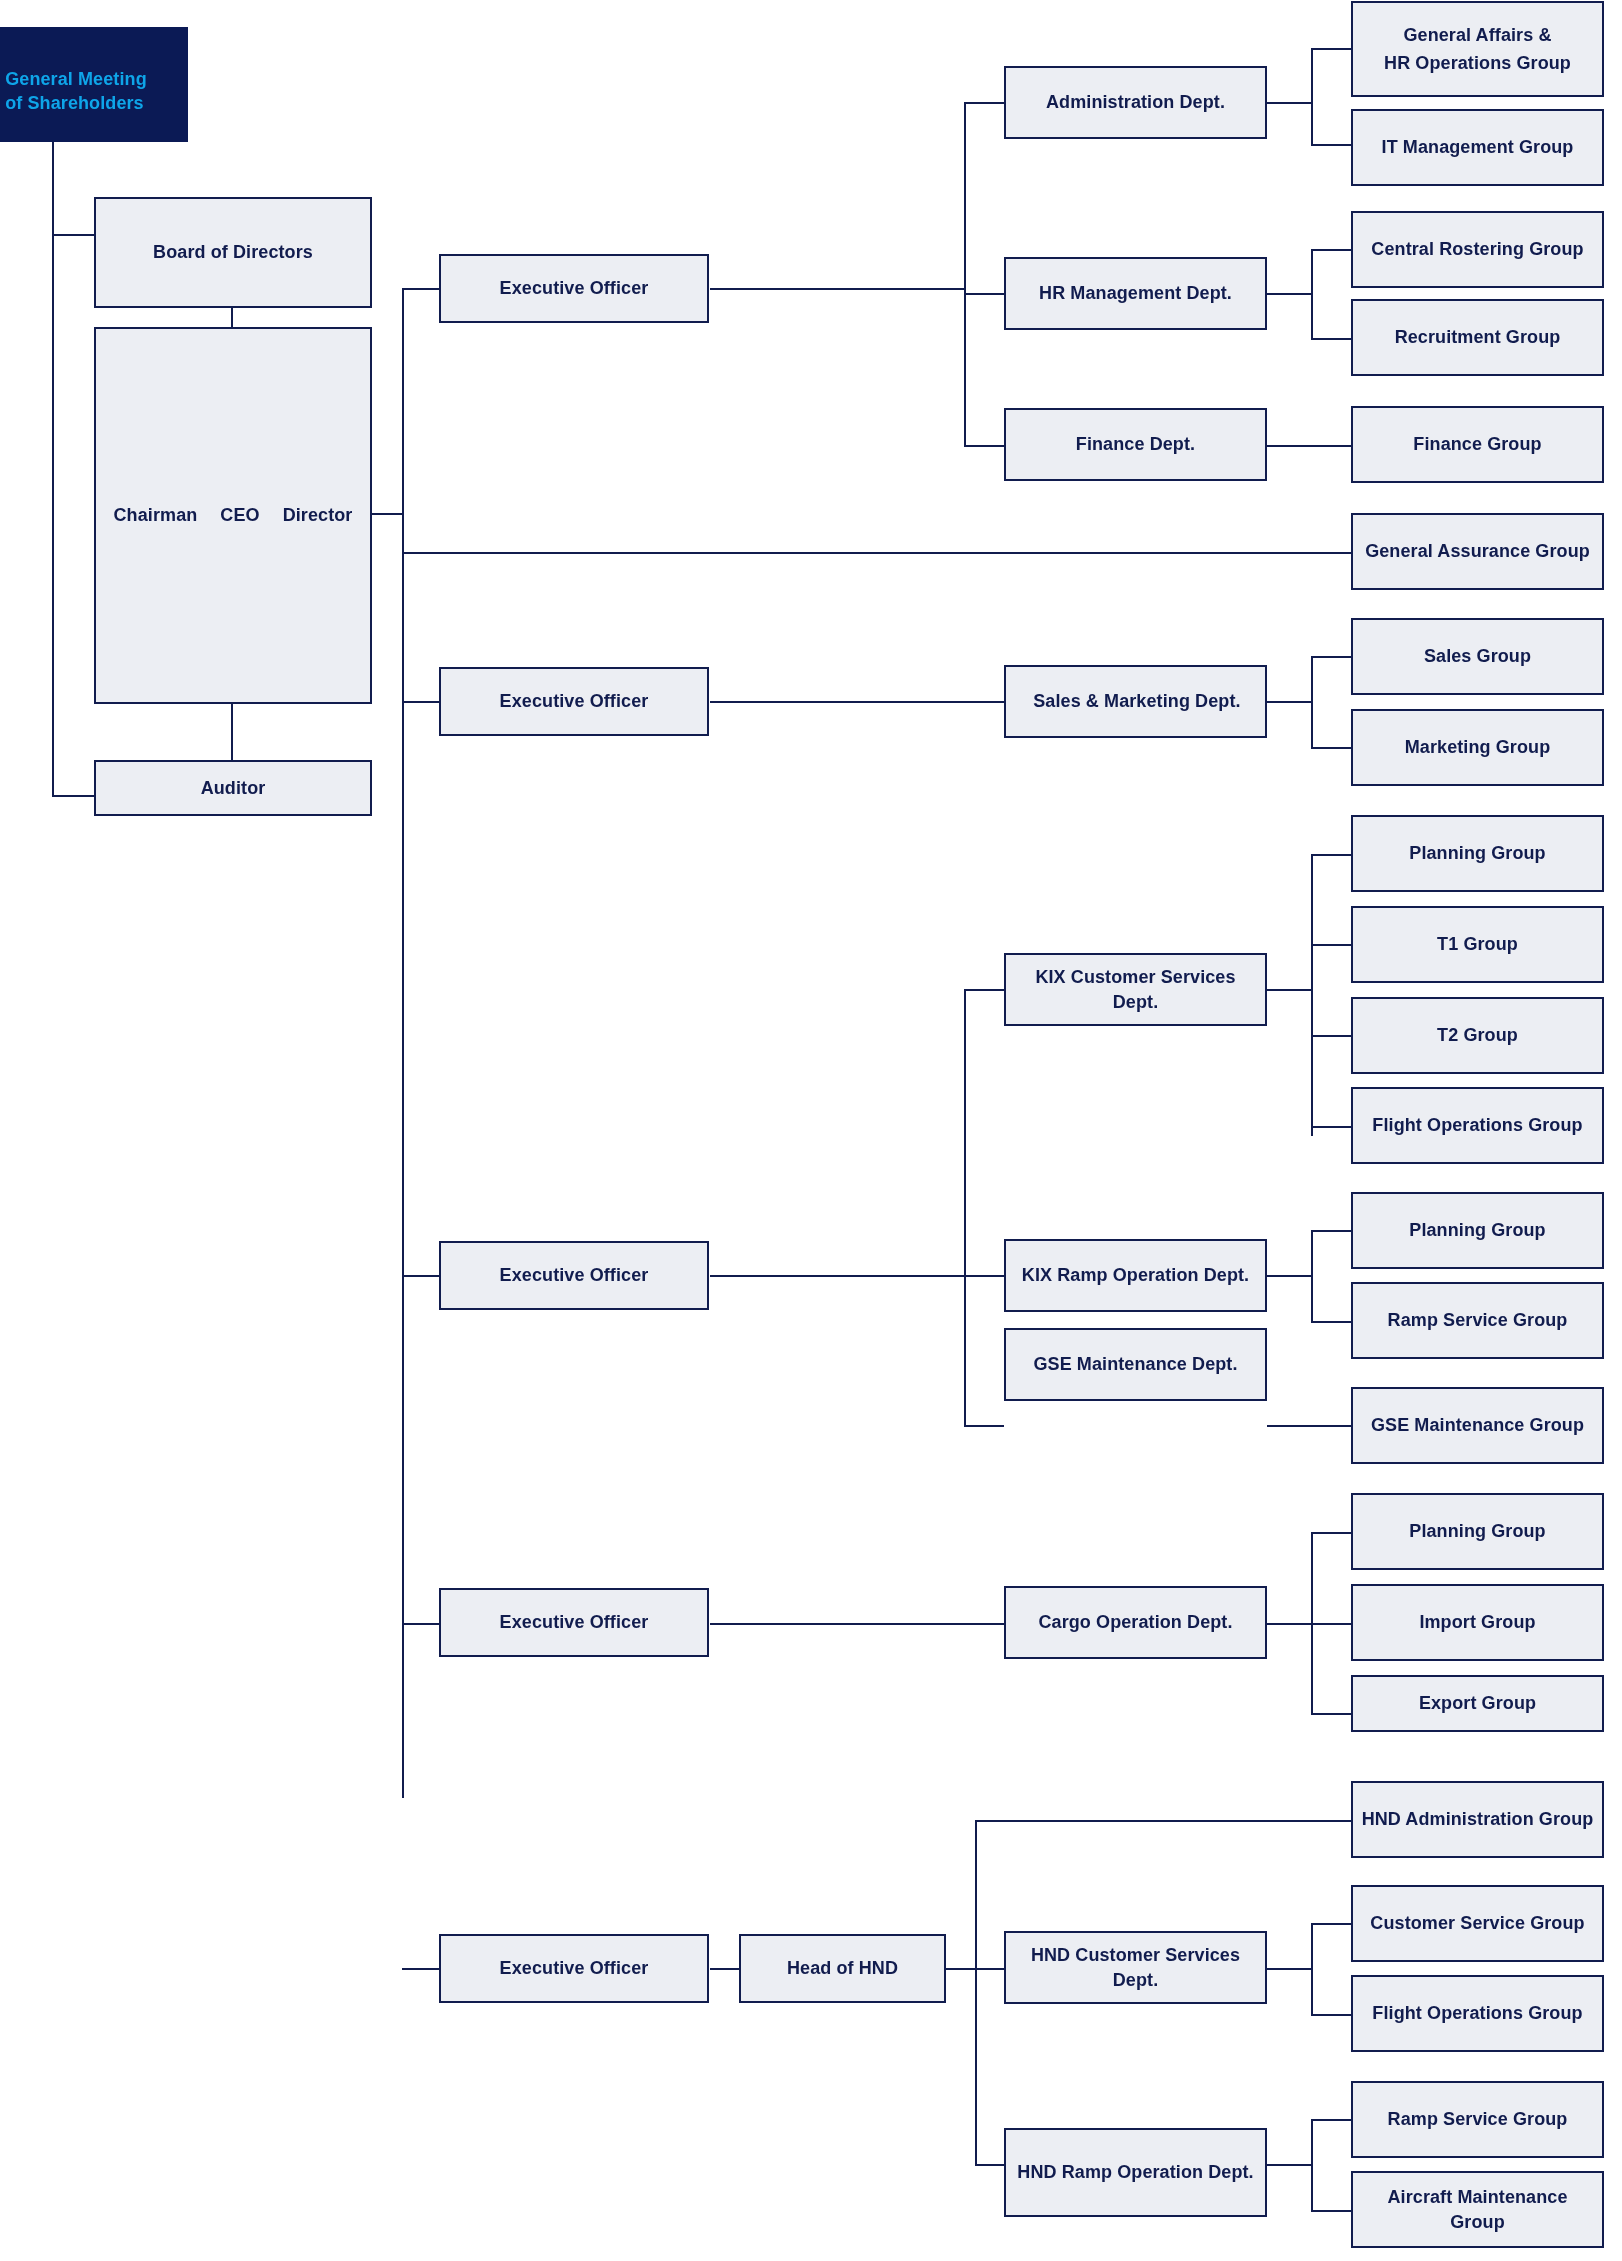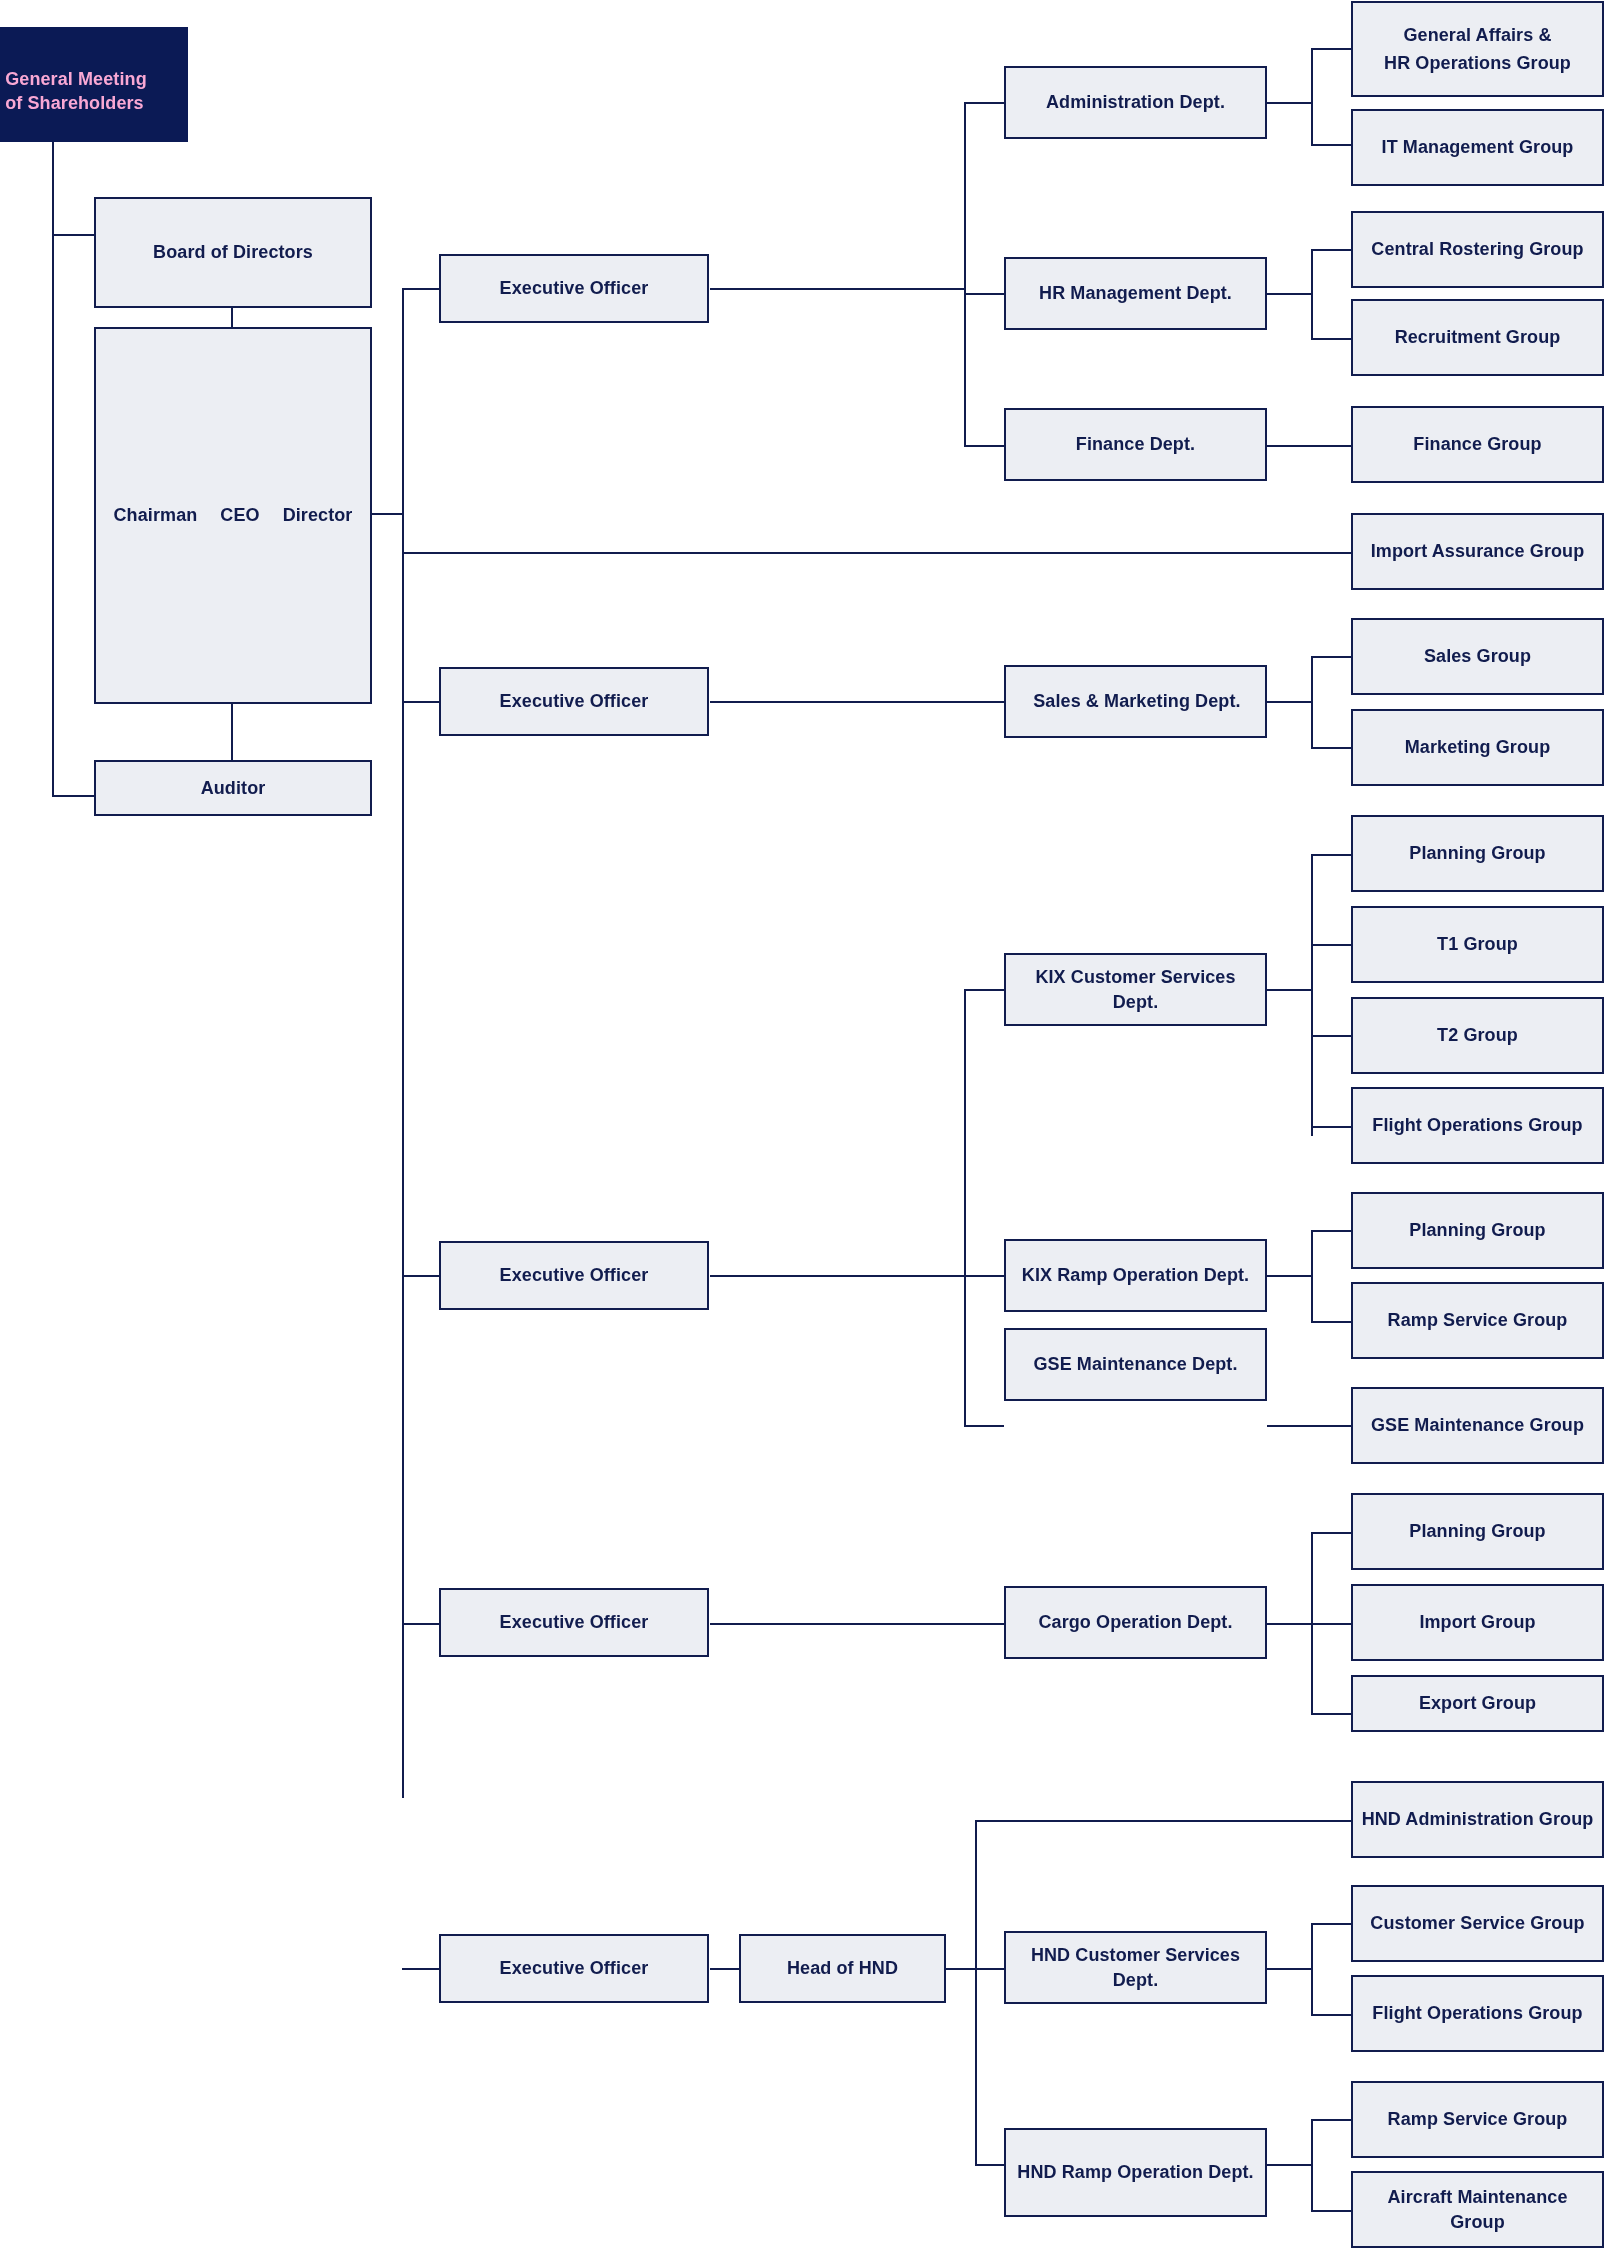--- a/index.html
+++ b/index.html
@@ -24,21 +24,21 @@
     font-size:18px;
     font-weight:700;
     letter-spacing:0.1px;
     line-height:1.34;
     padding:2.1px 5.2px;
     z-index:3;
   }
   .node.root{
     background:#0b1a55;
     border:none;
-    color:#f9a8d4;
+    color:#0ea5e9;
     justify-content:flex-start;
     text-align:left;
     font-weight:700;
   }
   .node.tall{
     flex-direction:row;
     justify-content:center;
     gap:23px;
   }
   .node .ln{display:block;}
@@ -245,21 +245,21 @@
 
   <div class="node" style="left:1351px; top:299px; width:253px; height:77px;">
     <span>Recruitment Group</span>
   </div>
 
   <div class="node" style="left:1351px; top:406px; width:253px; height:77px;">
     <span>Finance Group</span>
   </div>
 
   <div class="node" style="left:1351px; top:513px; width:253px; height:77px;">
-    <span>Import Assurance Group</span>
+    <span>General Assurance Group</span>
   </div>
 
   <div class="node" style="left:1351px; top:618px; width:253px; height:77px;">
     <span>Sales Group</span>
   </div>
 
   <div class="node" style="left:1351px; top:709px; width:253px; height:77px;">
     <span>Marketing Group</span>
   </div>
 

